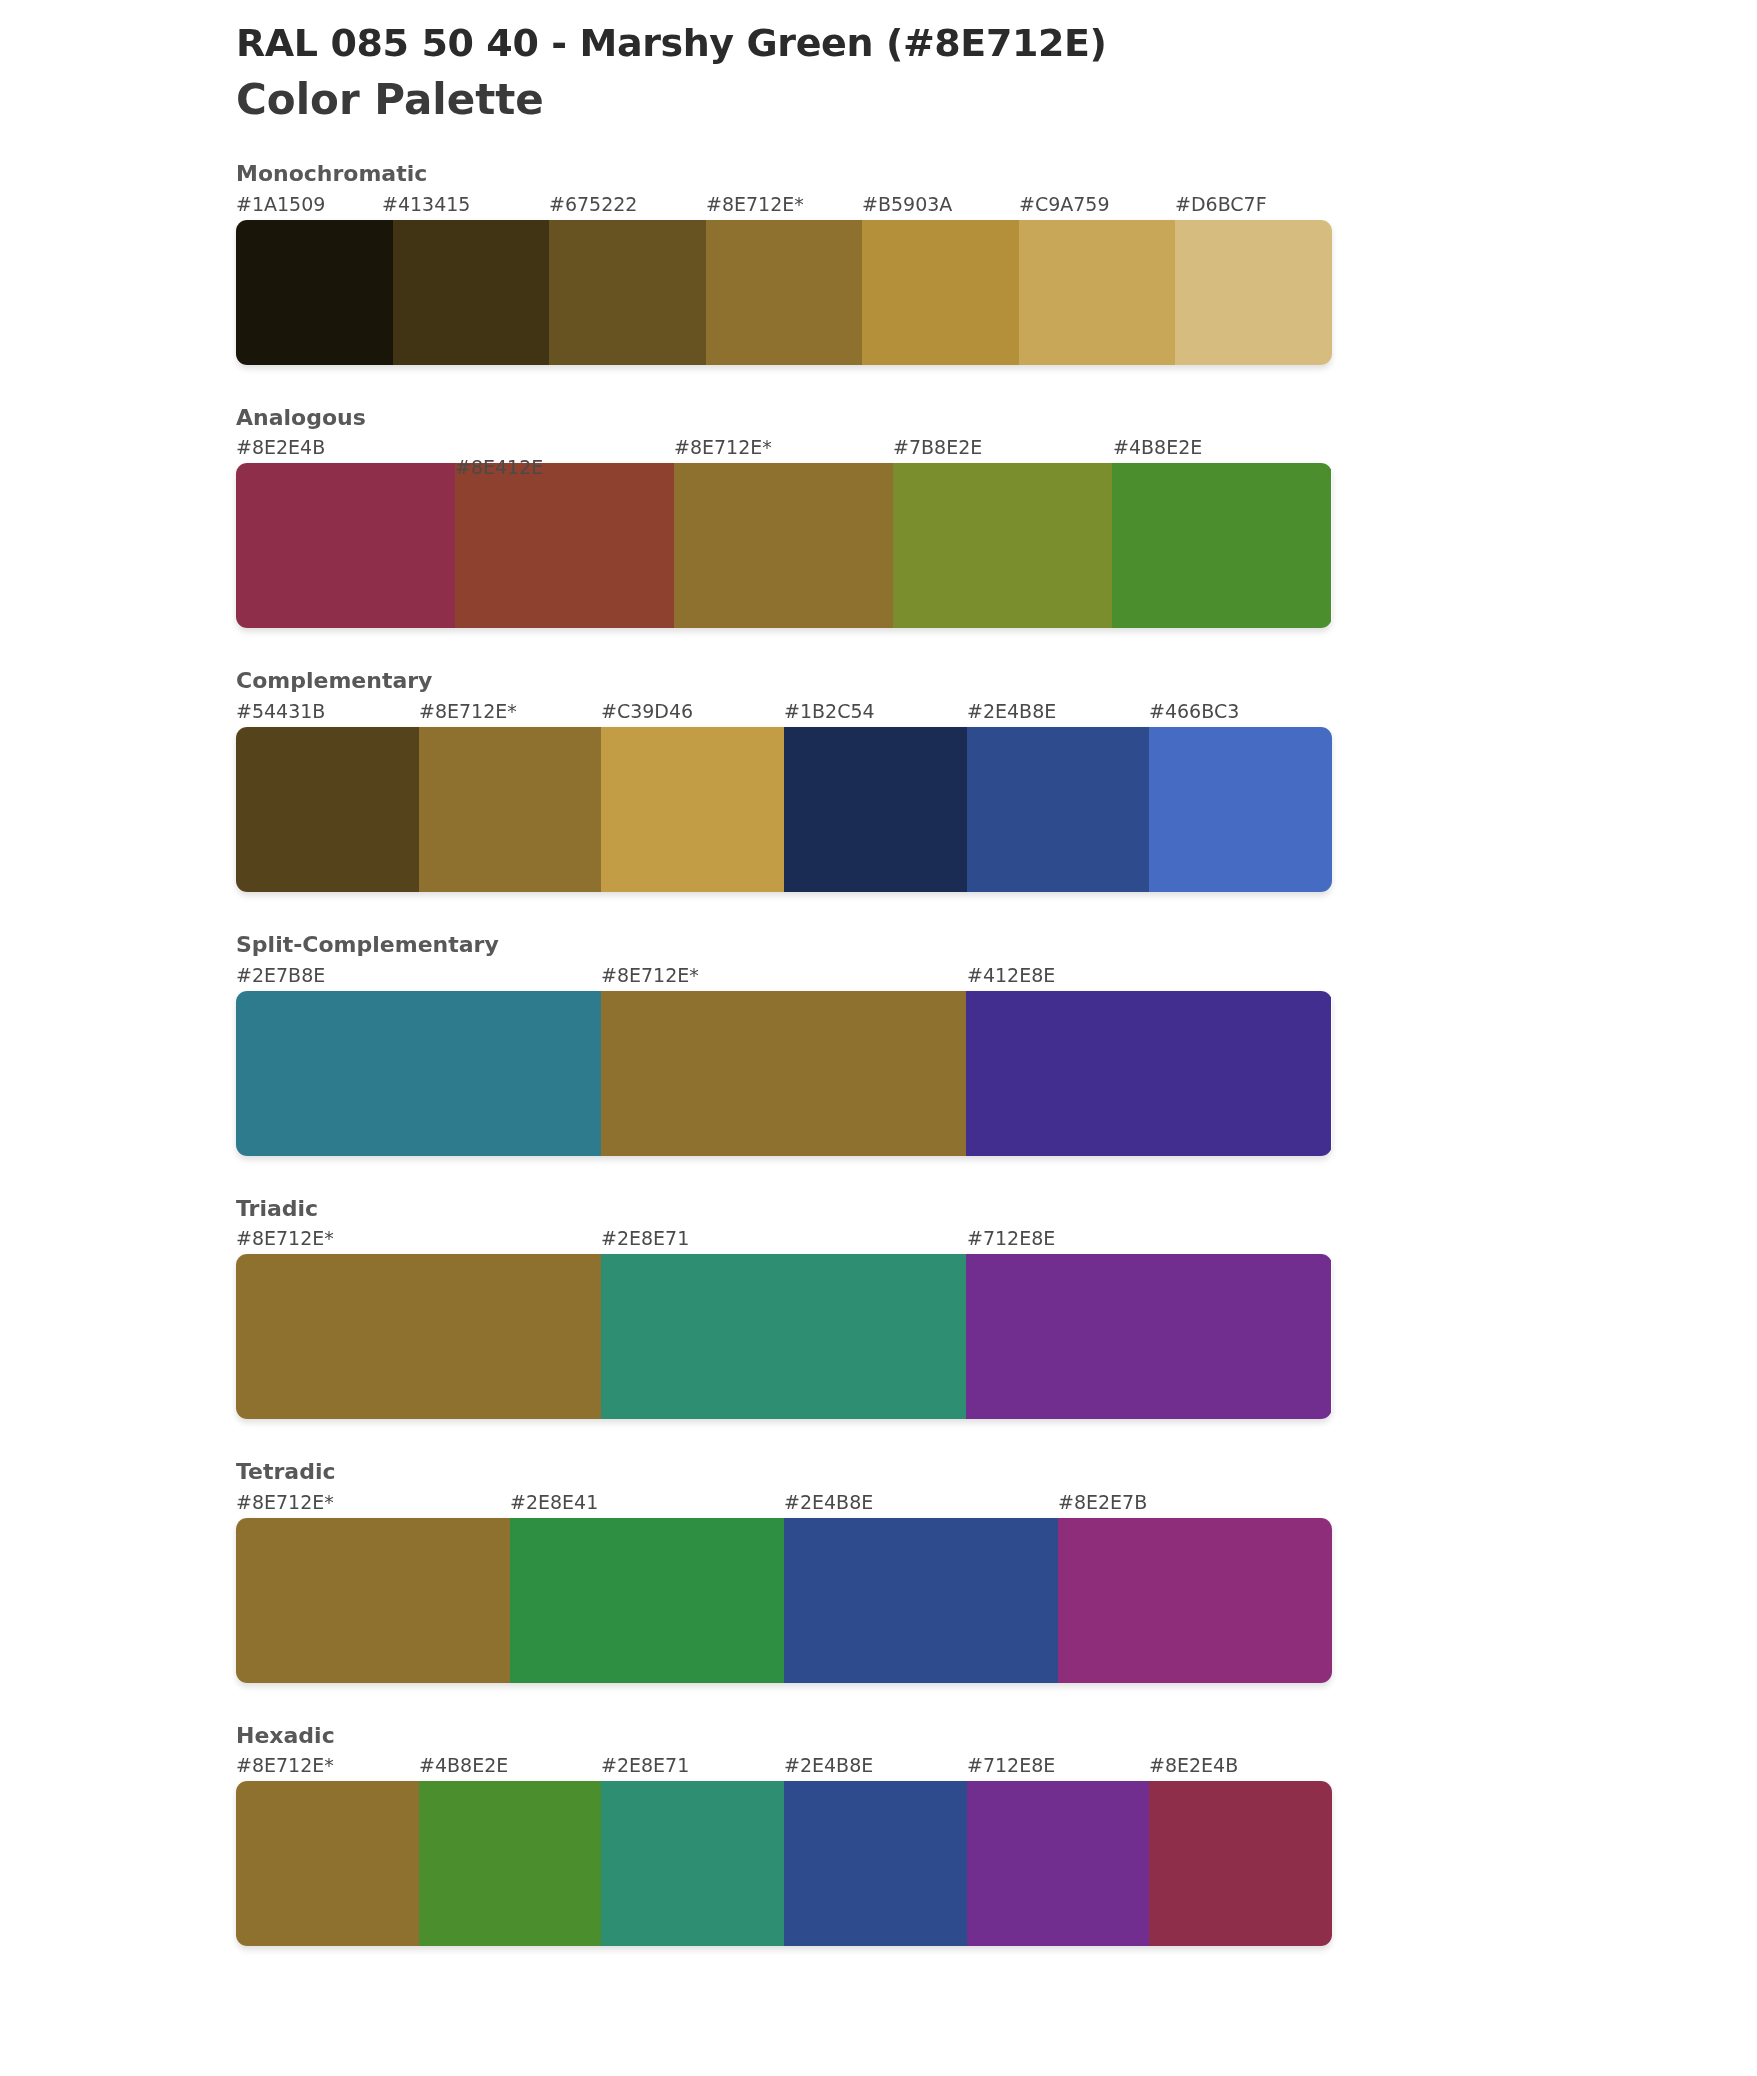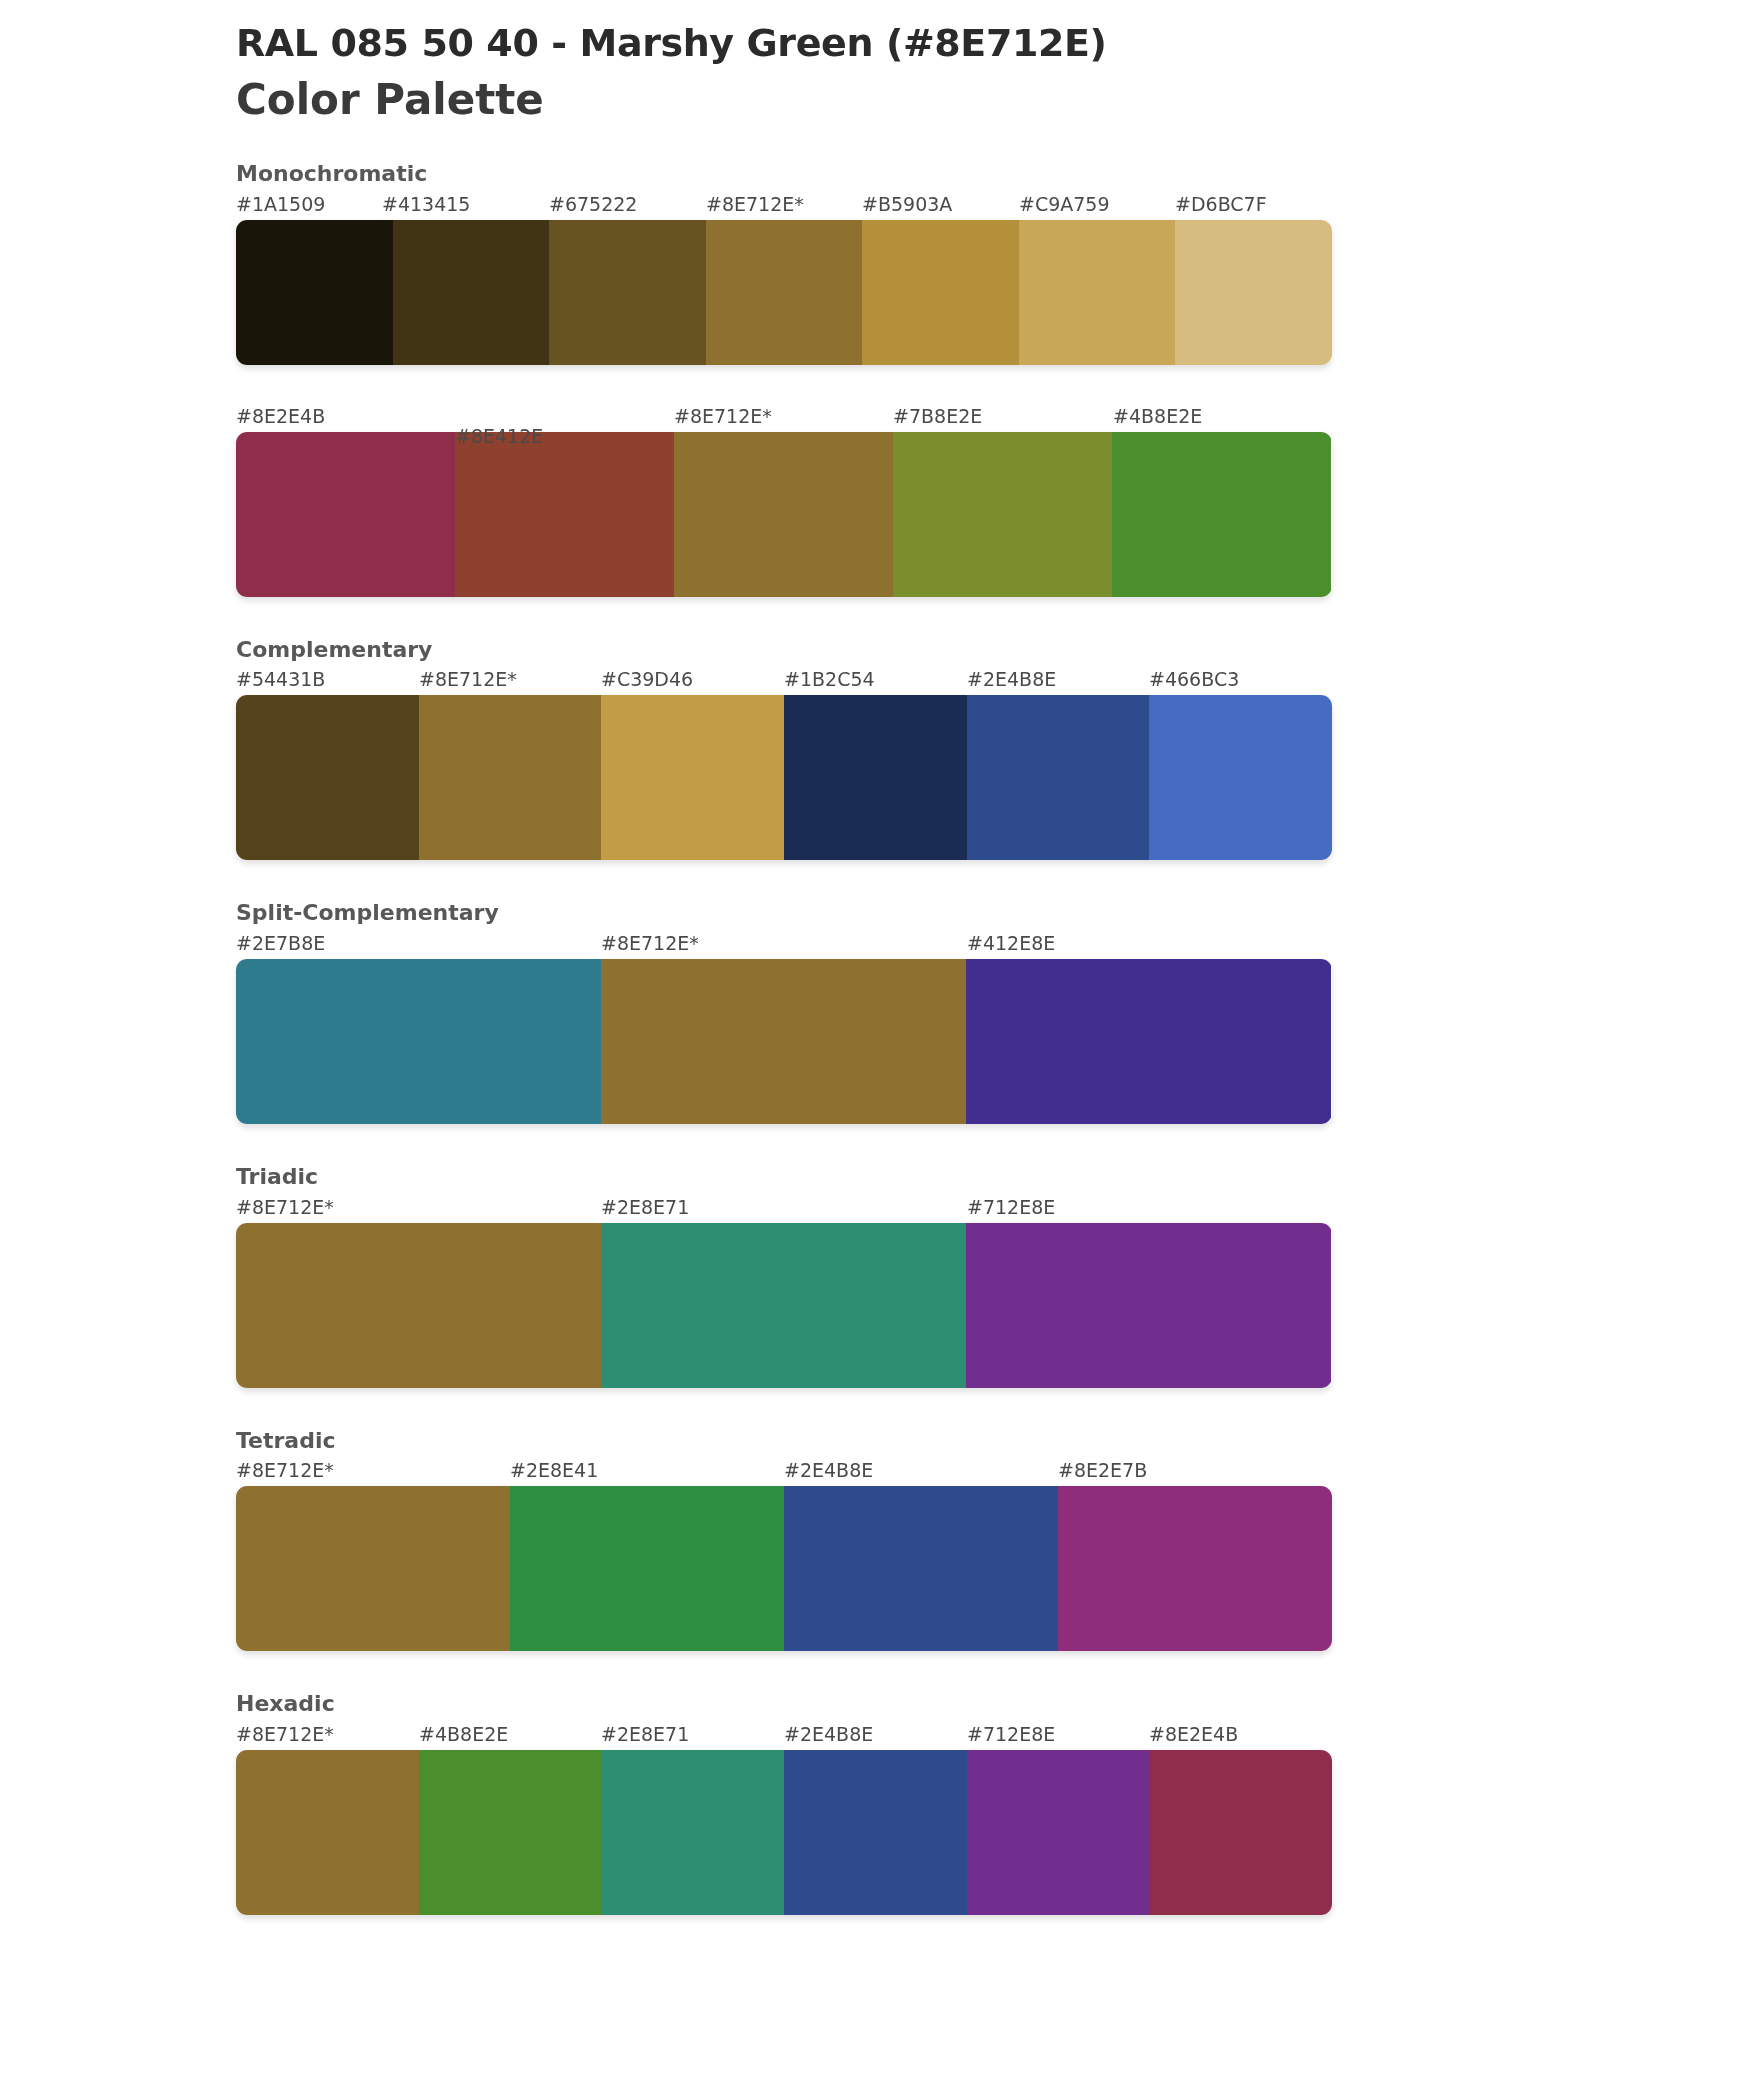--- a/index.html
+++ b/index.html
@@ -128,20 +128,21 @@
           <div class="swatch" title="#413415" style="width: 157px; background: rgb(65, 52, 21);"></div>
           <div class="swatch" title="#675222" style="width: 157px; background: rgb(103, 82, 34);"></div>
           <div class="swatch" title="#8E712E*" style="width: 157px; background: rgb(142, 113, 46);"></div>
           <div class="swatch" title="#B5903A" style="width: 157px; background: rgb(181, 144, 58);"></div>
           <div class="swatch" title="#C9A759" style="width: 157px; background: rgb(201, 167, 89);"></div>
           <div class="swatch" title="#D6BC7F" style="width: 157px; background: rgb(214, 188, 127);"></div>
         </div>
       </div>
       <div class="sec-gap"></div>
       <div class="section">
+        <div class="section-heading">Analogous</div>
         <div class="swatch-labels">
           <span class="swatch-label" style="left: 0px;">#8E2E4B</span>
           <span class="swatch-label" style="left: 219px; margin-top: 20px;">#8E412E</span>
           <span class="swatch-label" style="left: 438px;">#8E712E*</span>
           <span class="swatch-label" style="left: 657px;">#7B8E2E</span>
           <span class="swatch-label" style="left: 877px;">#4B8E2E</span>
         </div>
         <div class="swatch-row row-analog">
           <div class="swatch" title="#8E2E4B" style="width: 219px; background: rgb(142, 46, 75);"></div>
           <div class="swatch" title="#8E412E" style="width: 219px; background: rgb(142, 65, 46);"></div>

